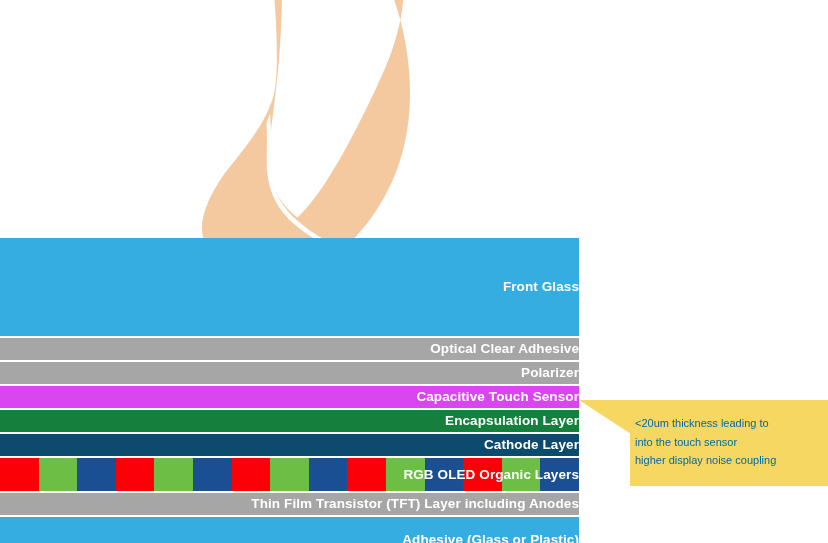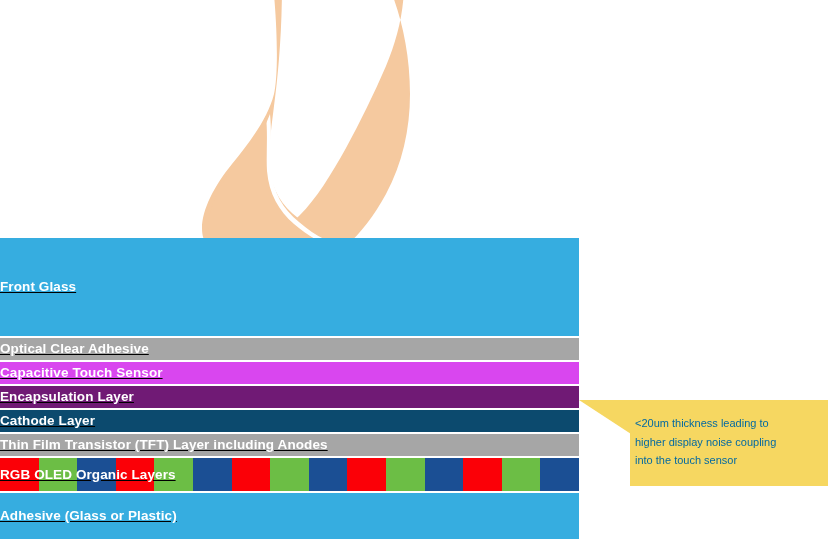--- a/index.html
+++ b/index.html
@@ -39,24 +39,23 @@
     left: 0;
     top: 238px;
     width: 579px;
   }
 
   .layer {
     position: relative;
     box-sizing: border-box;
     display: flex;
     align-items: center;
-    justify-content: flex-start;
+    justify-content: flex-end;
     margin-bottom: 2px;
     overflow: hidden;
-    text-decoration: underline;
   }
 
   .layer-label {
     position: relative;
     z-index: 3;
     color: #ffffff;
     font-weight: bold;
     font-size: 13.5px;
     letter-spacing: 0.1px;
     white-space: nowrap;
@@ -182,66 +181,69 @@
   <div class="stack">
 
     <div class="layer front-glass" style="background:#36ADE0">
       <span class="layer-label">Front Glass</span>
     </div>
 
     <div class="layer thin" style="background:#A6A6A6">
       <span class="layer-label">Optical Clear Adhesive</span>
     </div>
 
+    <div class="layer thin" style="background:#A6A6A6">
+      <span class="layer-label">Polarizer</span>
+    </div>
 
     <div class="layer thin" style="background:#d946ef">
       <span class="layer-label">Capacitive Touch Sensor</span>
     </div>
 
-    <div class="layer thin" style="background:#701a75">
+    <div class="layer thin" style="background:#15803d">
       <span class="layer-label">Encapsulation Layer</span>
     </div>
 
     <div class="layer thin" style="background:#0c4a6e">
       <span class="layer-label">Cathode Layer</span>
     </div>
 
+    <div class="layer rgb" style="background:#6CBE45">
+      <div class="stripes" id="rgb-stripes">
+          <div class="stripe" style="width: 38.6px; background: rgb(251, 0, 7);"></div>
+          <div class="stripe" style="width: 38.6px; background: rgb(108, 190, 69);"></div>
+          <div class="stripe" style="width: 38.6px; background: rgb(27, 79, 148);"></div>
+          <div class="stripe" style="width: 38.6px; background: rgb(251, 0, 7);"></div>
+          <div class="stripe" style="width: 38.6px; background: rgb(108, 190, 69);"></div>
+          <div class="stripe" style="width: 38.6px; background: rgb(27, 79, 148);"></div>
+          <div class="stripe" style="width: 38.6px; background: rgb(251, 0, 7);"></div>
+          <div class="stripe" style="width: 38.6px; background: rgb(108, 190, 69);"></div>
+          <div class="stripe" style="width: 38.6px; background: rgb(27, 79, 148);"></div>
+          <div class="stripe" style="width: 38.6px; background: rgb(251, 0, 7);"></div>
+          <div class="stripe" style="width: 38.6px; background: rgb(108, 190, 69);"></div>
+          <div class="stripe" style="width: 38.6px; background: rgb(27, 79, 148);"></div>
+          <div class="stripe" style="width: 38.6px; background: rgb(251, 0, 7);"></div>
+          <div class="stripe" style="width: 38.6px; background: rgb(108, 190, 69);"></div>
+          <div class="stripe" style="width: 38.6px; background: rgb(27, 79, 148);"></div>
+        </div>
+      <span class="layer-label">RGB OLED Organic Layers</span>
+    </div>
+
     <div class="layer thin" style="background:#A6A6A6">
       <span class="layer-label">Thin Film  Transistor (TFT) Layer  including Anodes</span>
-    </div>
-
-    <div class="layer rgb" style="background:#6CBE45">
-      <div class="stripes" id="rgb-stripes">
-          <div class="stripe" style="width: 38.6px; background: rgb(251, 0, 7);"></div>
-          <div class="stripe" style="width: 38.6px; background: rgb(108, 190, 69);"></div>
-          <div class="stripe" style="width: 38.6px; background: rgb(27, 79, 148);"></div>
-          <div class="stripe" style="width: 38.6px; background: rgb(251, 0, 7);"></div>
-          <div class="stripe" style="width: 38.6px; background: rgb(108, 190, 69);"></div>
-          <div class="stripe" style="width: 38.6px; background: rgb(27, 79, 148);"></div>
-          <div class="stripe" style="width: 38.6px; background: rgb(251, 0, 7);"></div>
-          <div class="stripe" style="width: 38.6px; background: rgb(108, 190, 69);"></div>
-          <div class="stripe" style="width: 38.6px; background: rgb(27, 79, 148);"></div>
-          <div class="stripe" style="width: 38.6px; background: rgb(251, 0, 7);"></div>
-          <div class="stripe" style="width: 38.6px; background: rgb(108, 190, 69);"></div>
-          <div class="stripe" style="width: 38.6px; background: rgb(27, 79, 148);"></div>
-          <div class="stripe" style="width: 38.6px; background: rgb(251, 0, 7);"></div>
-          <div class="stripe" style="width: 38.6px; background: rgb(108, 190, 69);"></div>
-          <div class="stripe" style="width: 38.6px; background: rgb(27, 79, 148);"></div>
-        </div>
-      <span class="layer-label">RGB OLED Organic Layers</span>
     </div>
 
     <div class="layer substrate" style="background:#36ADE0">
       <span class="layer-label">Adhesive (Glass or Plastic)</span>
     </div>
   </div>
 
   <div class="callout">
     <div class="callout-tail"></div>
     <div class="callout-body"></div>
     <div class="callout-text" id="callout-text">
         <div>&lt;20um thickness leading to</div>
+        <div>into the touch sensor</div>
         <div>higher display noise coupling</div>
-        <div>into the touch sensor</div>
       </div>
   </div>
 
 </div>
 
 </body></html>

